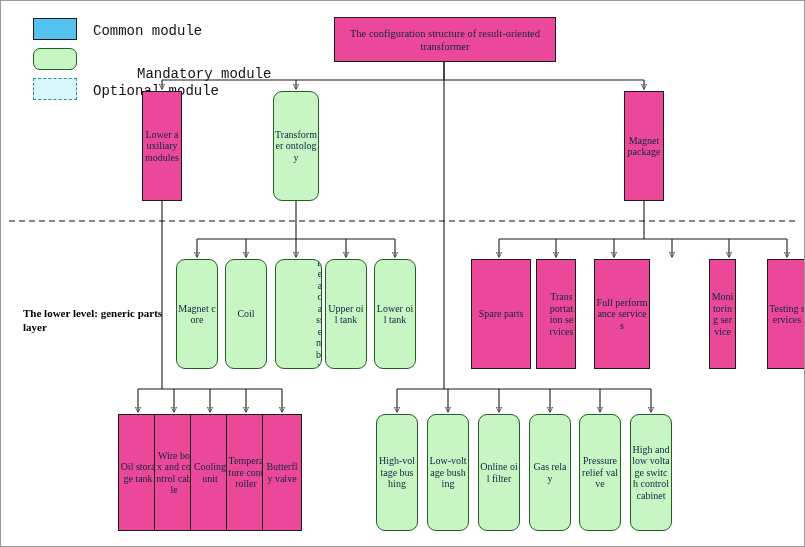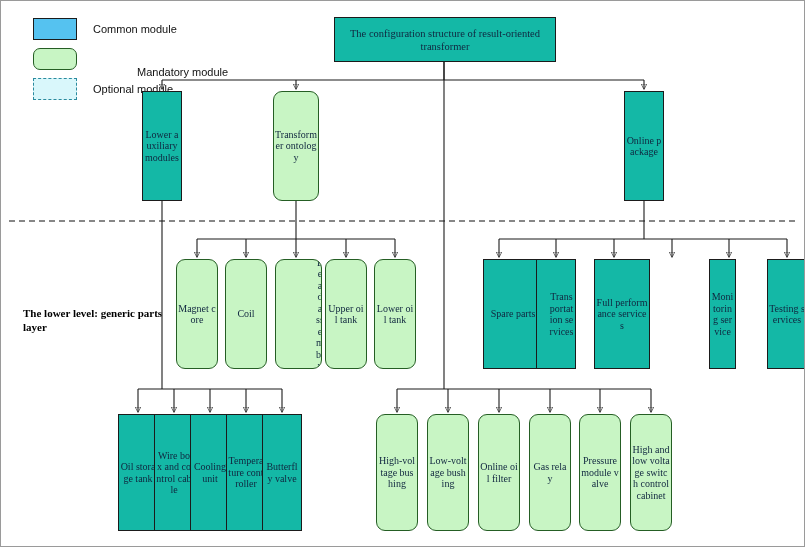--- a/index.html
+++ b/index.html
@@ -25,21 +25,21 @@
     align-items: center;
     justify-content: center;
     text-align: center;
     color: #10263f;
     font-size: 10px;
     line-height: 11.5px;
     padding: 1px;
     word-break: break-all;
     overflow: hidden;
   }
-  .node.common  { background: #14b8a6; }
+  .node.common  { background: #ec4899; }
   .node.mandatory {
     background: #c8f5c4;
     border-color: #255e24;
     border-radius: 9px;
   }
   .node.title {
     font-size: 10.5px;
     line-height: 13px;
     word-break: normal;
   }
@@ -55,22 +55,22 @@
     position: absolute;
     box-sizing: border-box;
     width: 44px;
     height: 22px;
   }
   .legend-swatch.common { background: #55c2f0; border: 1px solid #1b1b1b; }
   .legend-swatch.mandatory { background: #c8f5c4; border: 1px solid #255e24; border-radius: 7px; }
   .legend-swatch.optional { background: #d9f7fb; border: 1px dashed #2a8a9e; }
   .legend-text {
     position: absolute;
-    font-family: Liberation Sans, sans-serif;
-    font-size: 11px;
+    font-family: Liberation Mono, monospace;
+    font-size: 14px;
     color: #111111;
     white-space: nowrap;
   }
   svg.wires {
     position: absolute;
     left: 0; top: 0;
     width: 805px; height: 547px;
     pointer-events: none;
   }
   svg.wires line, svg.wires path { stroke: #1b1b1b; stroke-width: 1.1; fill: none; }
@@ -142,40 +142,40 @@
     <line x1="498" y1="388" x2="498" y2="411" marker-end="url(#arr)"></line>
     <line x1="549" y1="388" x2="549" y2="411" marker-end="url(#arr)"></line>
     <line x1="599" y1="388" x2="599" y2="411" marker-end="url(#arr)"></line>
     <line x1="650" y1="388" x2="650" y2="411" marker-end="url(#arr)"></line>
   </svg>
 
   <div class="node common title" style="left:333px; top:16px; width:222px; height:45px;">The configuration structure of result-oriented transformer</div>
 
   <div class="node common" style="left:141px; top:90px; width:40px; height:110px;">Lower auxiliary modules</div>
   <div class="node mandatory" style="left:272px; top:90px; width:46px; height:110px;">Transformer ontology</div>
-  <div class="node common" style="left:623px; top:90px; width:40px; height:110px;">Online package</div>
+  <div class="node common" style="left:623px; top:90px; width:40px; height:110px;">Magnet package</div>
 
   <div class="node mandatory" style="left:175px; top:258px; width:42px; height:110px;">Magnet core</div>
   <div class="node mandatory" style="left:224px; top:258px; width:42px; height:110px;">Coil</div>
   <div class="node mandatory" style="left:274px; top:258px; width:42px; height:110px;padding-left:44px;">Lead assembly</div>
   <div class="node mandatory" style="left:324px; top:258px; width:42px; height:110px;">Upper oil tank</div>
   <div class="node mandatory" style="left:373px; top:258px; width:42px; height:110px;">Lower oil tank</div>
 
-  <div class="node common" style="left:482px; top:258px; width:60px; height:110px;">Spare parts</div>
+  <div class="node common" style="left:470px; top:258px; width:60px; height:110px;">Spare parts</div>
   <div class="node common" style="left:535px; top:258px; width:40px; height:110px;padding-left:12px;">Transportation services</div>
   <div class="node common" style="left:593px; top:258px; width:56px; height:110px;">Full performance services</div>
   <div class="node common" style="left:708px; top:258px; width:27px; height:110px;">Monitoring service</div>
   <div class="node common" style="left:766px; top:258px; width:40px; height:110px;">Testing services</div>
 
   <div class="node common" style="left:117px; top:413px; width:40px; height:117px;">Oil storage tank</div>
   <div class="node common" style="left:153px; top:413px; width:40px; height:117px;">Wire box and control cable</div>
   <div class="node common" style="left:189px; top:413px; width:40px; height:117px;">Cooling unit</div>
   <div class="node common" style="left:225px; top:413px; width:40px; height:117px;">Temperature controller</div>
   <div class="node common" style="left:261px; top:413px; width:40px; height:117px;">Butterfly valve</div>
 
   <div class="node mandatory" style="left:375px; top:413px; width:42px; height:117px;">High-voltage bushing</div>
   <div class="node mandatory" style="left:426px; top:413px; width:42px; height:117px;">Low-voltage bushing</div>
   <div class="node mandatory" style="left:477px; top:413px; width:42px; height:117px;">Online oil filter</div>
   <div class="node mandatory" style="left:528px; top:413px; width:42px; height:117px;">Gas relay</div>
-  <div class="node mandatory" style="left:578px; top:413px; width:42px; height:117px;">Pressure module valve</div>
+  <div class="node mandatory" style="left:578px; top:413px; width:42px; height:117px;">Pressure relief valve</div>
   <div class="node mandatory" style="left:629px; top:413px; width:42px; height:117px;">High and low voltage switch control cabinet</div>
 
 </div>
 
 </body></html>

